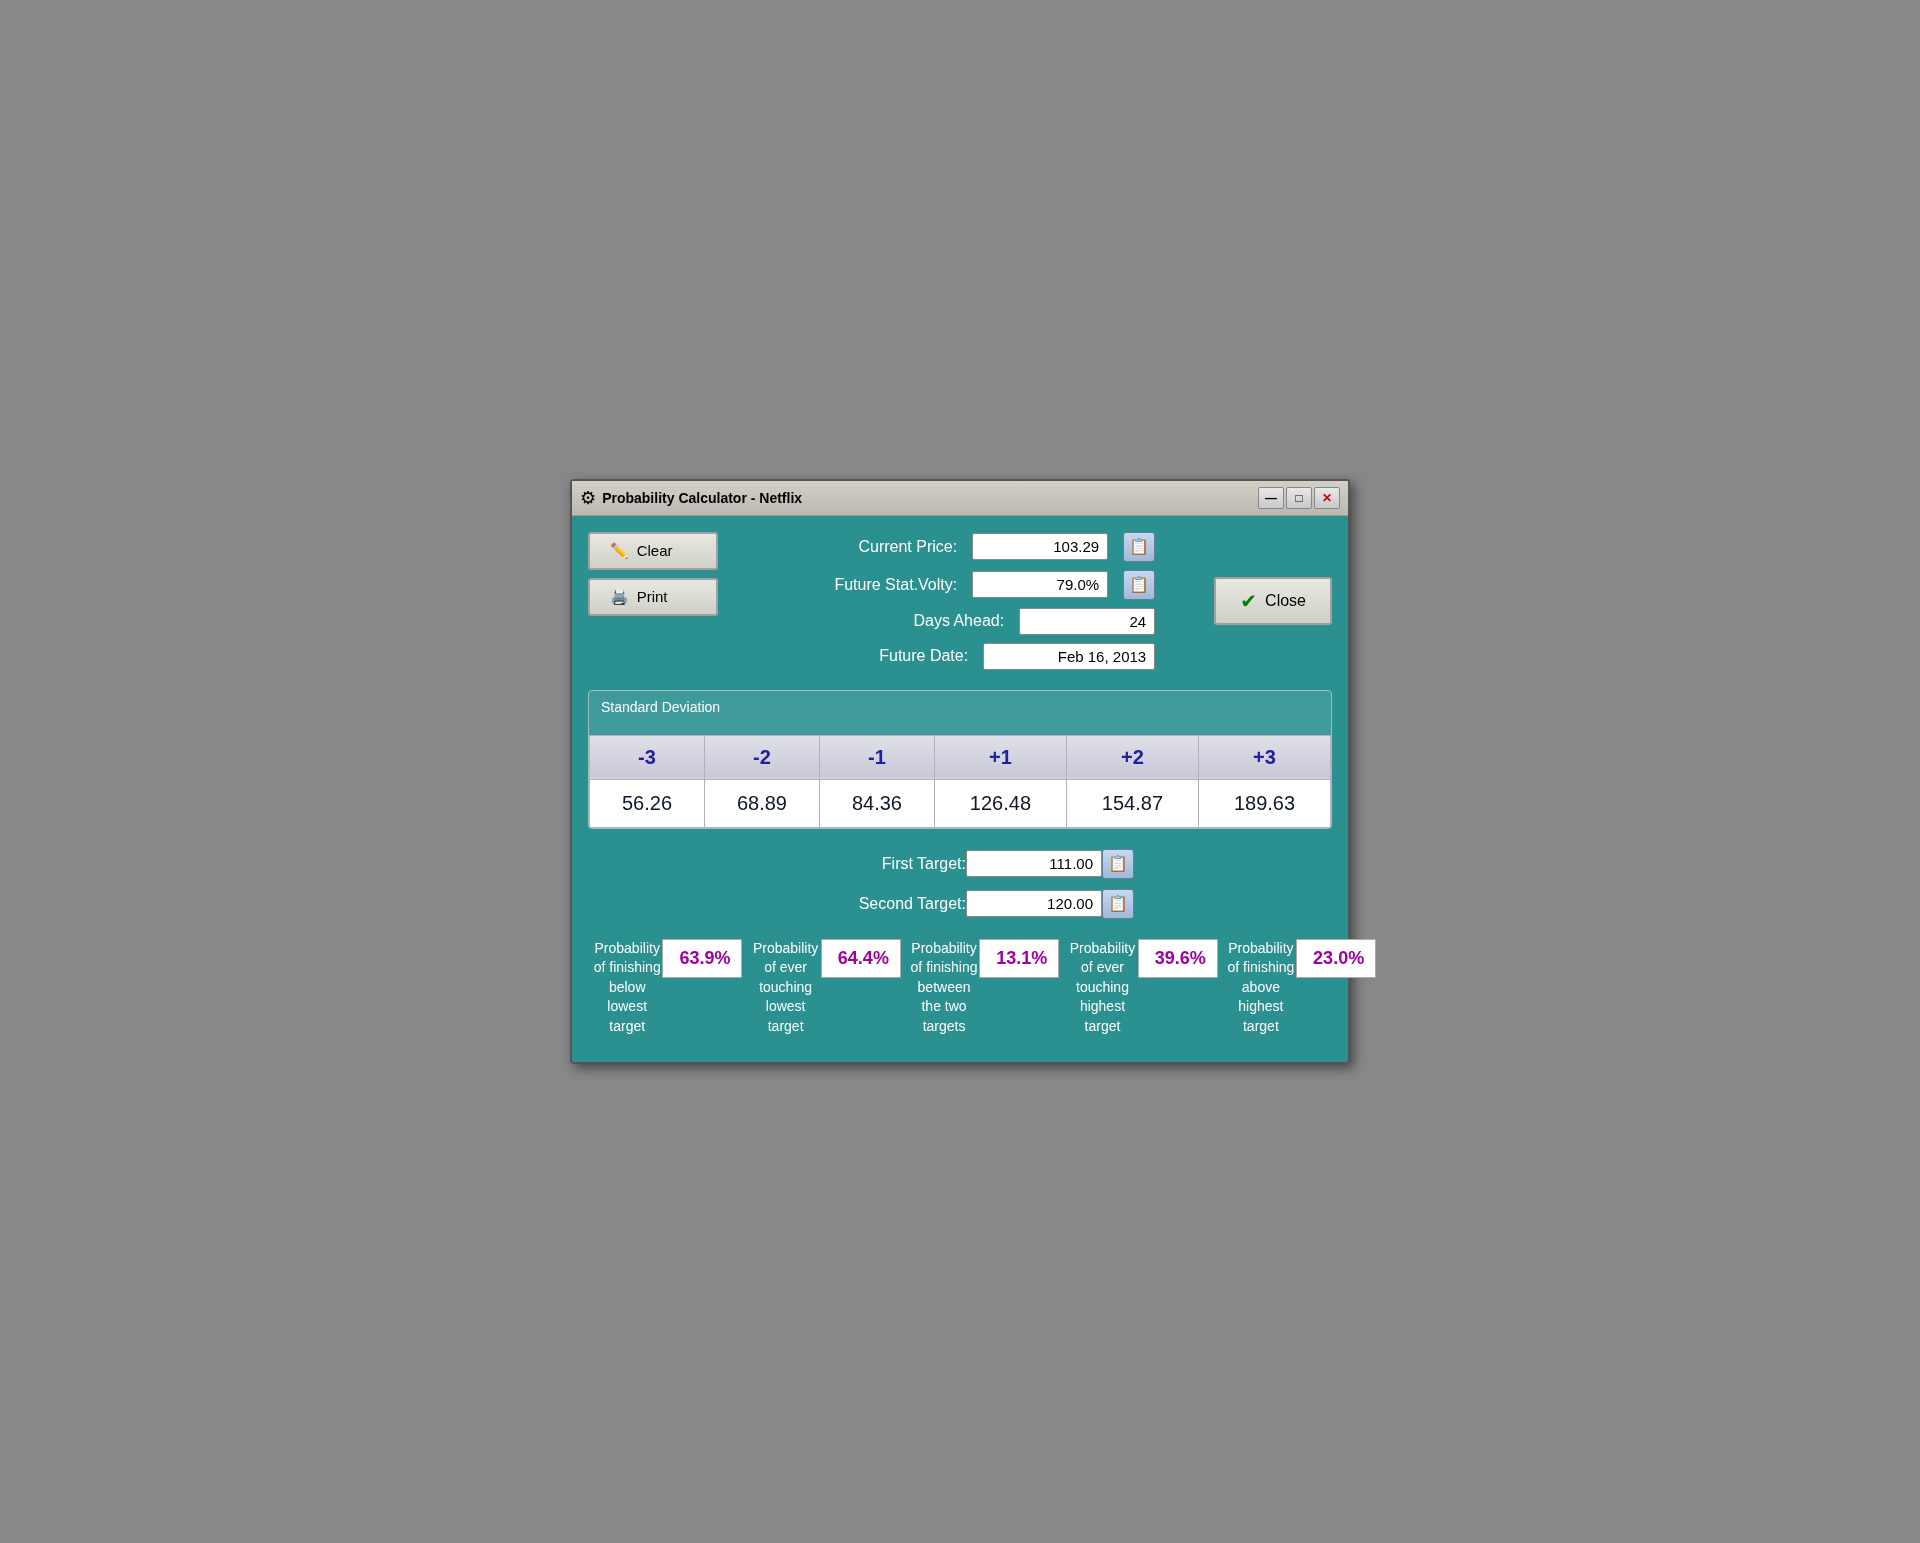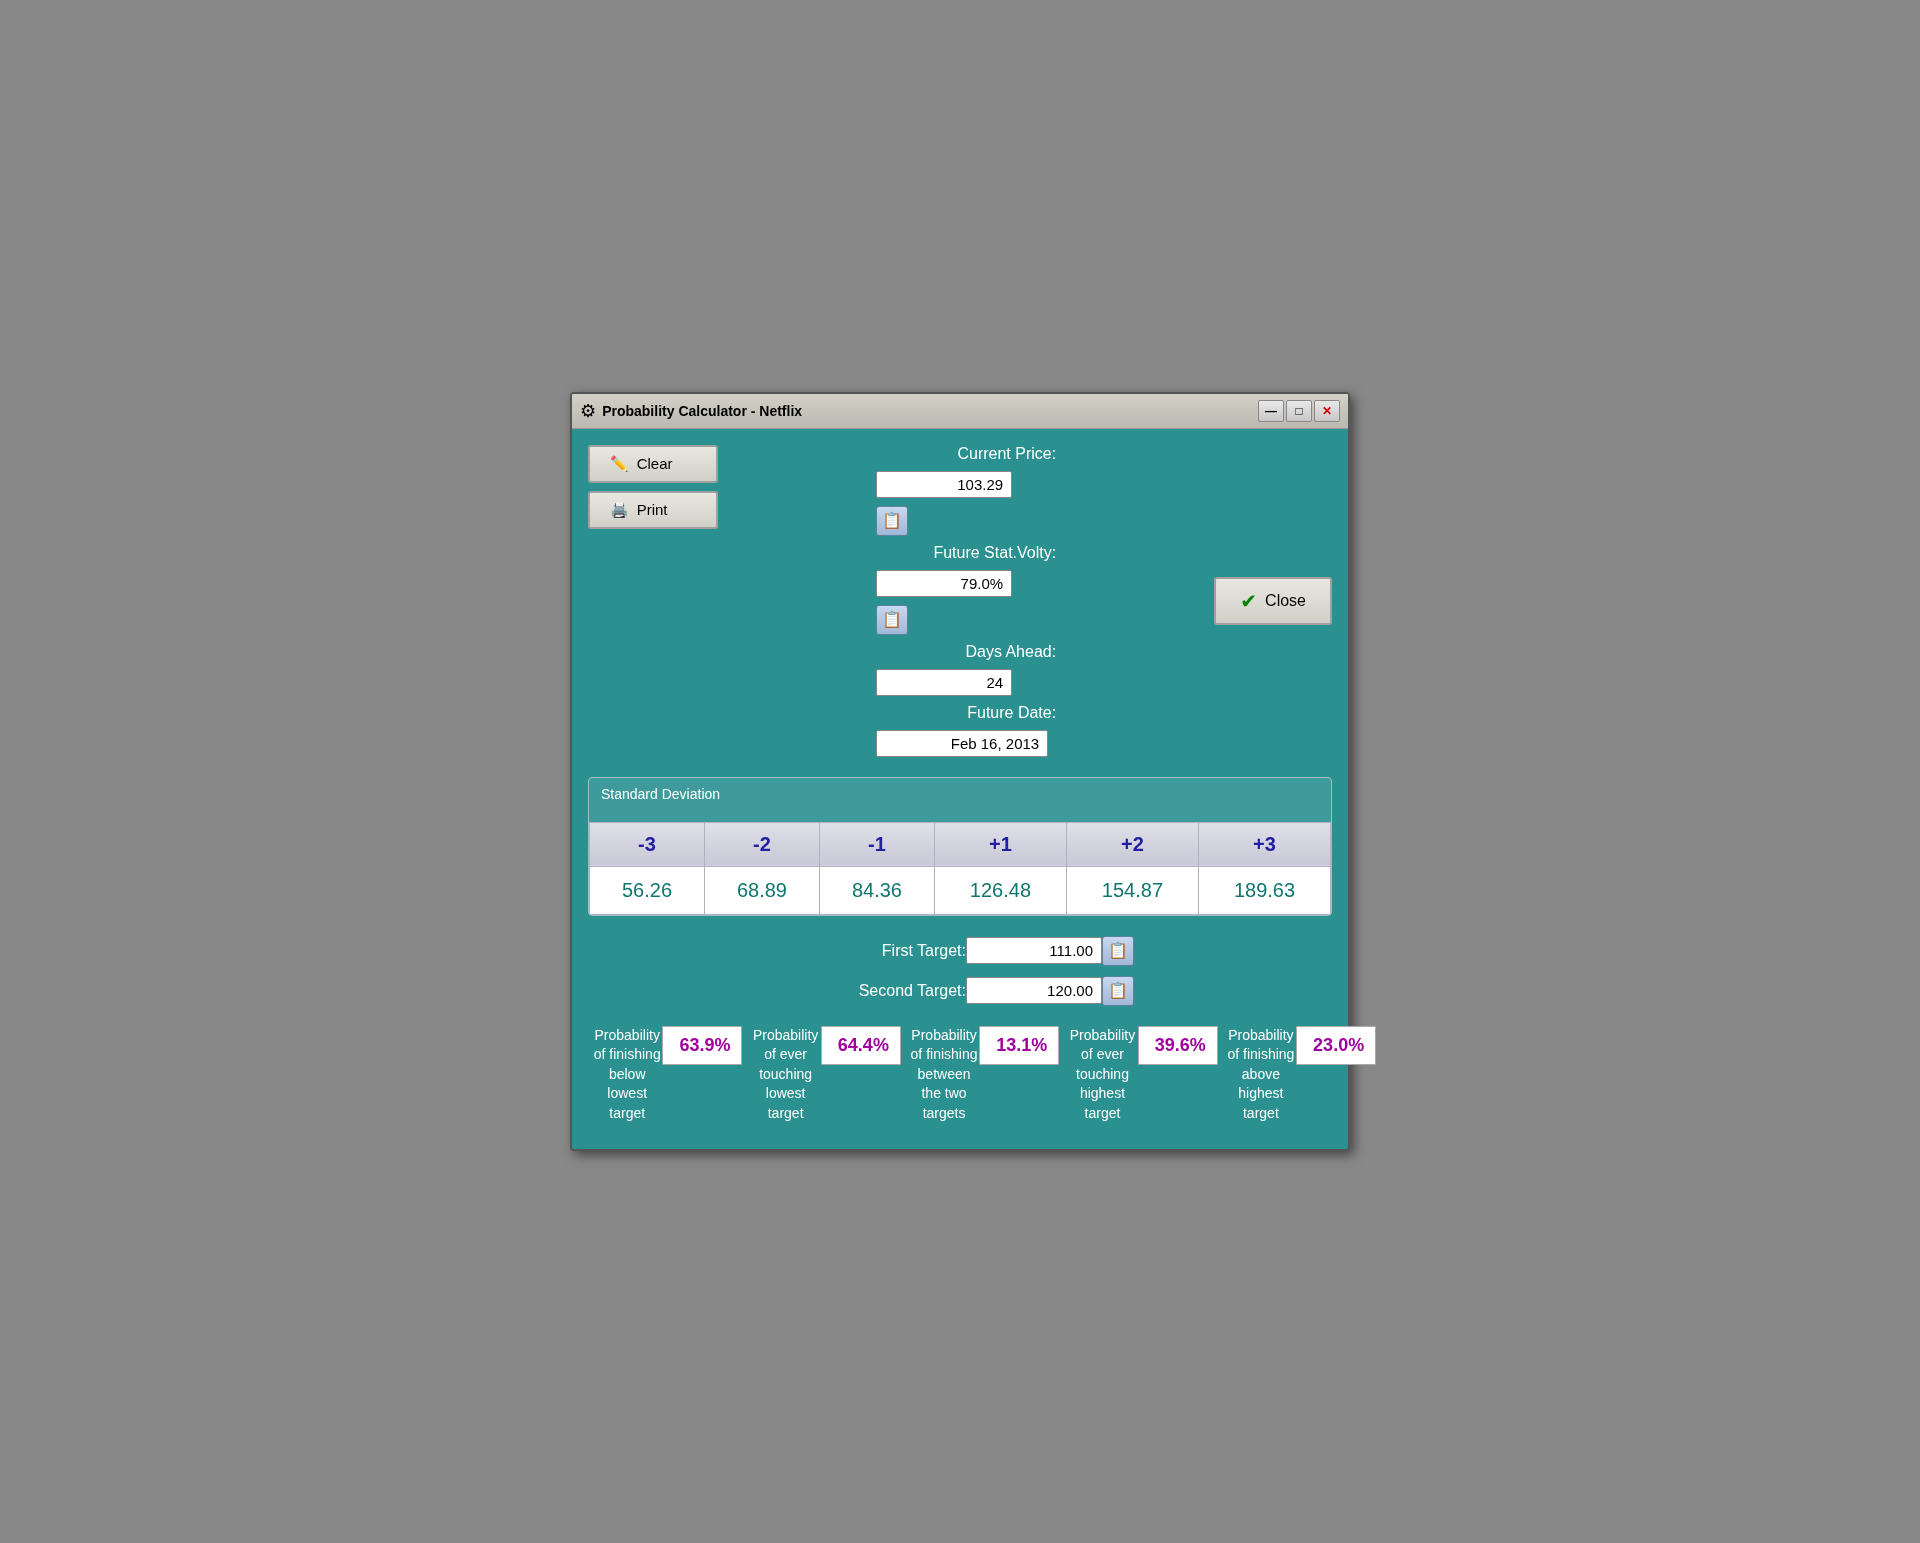--- a/index.html
+++ b/index.html
@@ -88,22 +88,22 @@
     }
 
     .form-section {
       display: flex;
       flex-direction: column;
       gap: 8px;
       align-items: flex-end;
     }
     .form-row {
       display: flex;
-      gap: 8px;
-      flex-direction: column;
+      align-items: center;
+      gap: 15px;
     }
     .form-label {
       color: #fff;
       font-size: 16px;
       text-align: right;
       min-width: 180px;
     }
     .form-input {
       width: 136px;
       padding: 4px 8px;
@@ -176,21 +176,21 @@
       font-size: 20px;
       color: #2020a0;
       font-weight: bold;
     }
     .sd-table td {
       background: #fff;
       border: 1px solid #b0b0c0;
       padding: 12px;
       text-align: center;
       font-size: 20px;
-      color: #0f766e;
+      color: #0f172a;
       font-weight: normal;
     }
 
     
     .target-section {
       display: flex;
       flex-direction: column;
       align-items: center;
       gap: 10px;
       margin-bottom: 20px;

